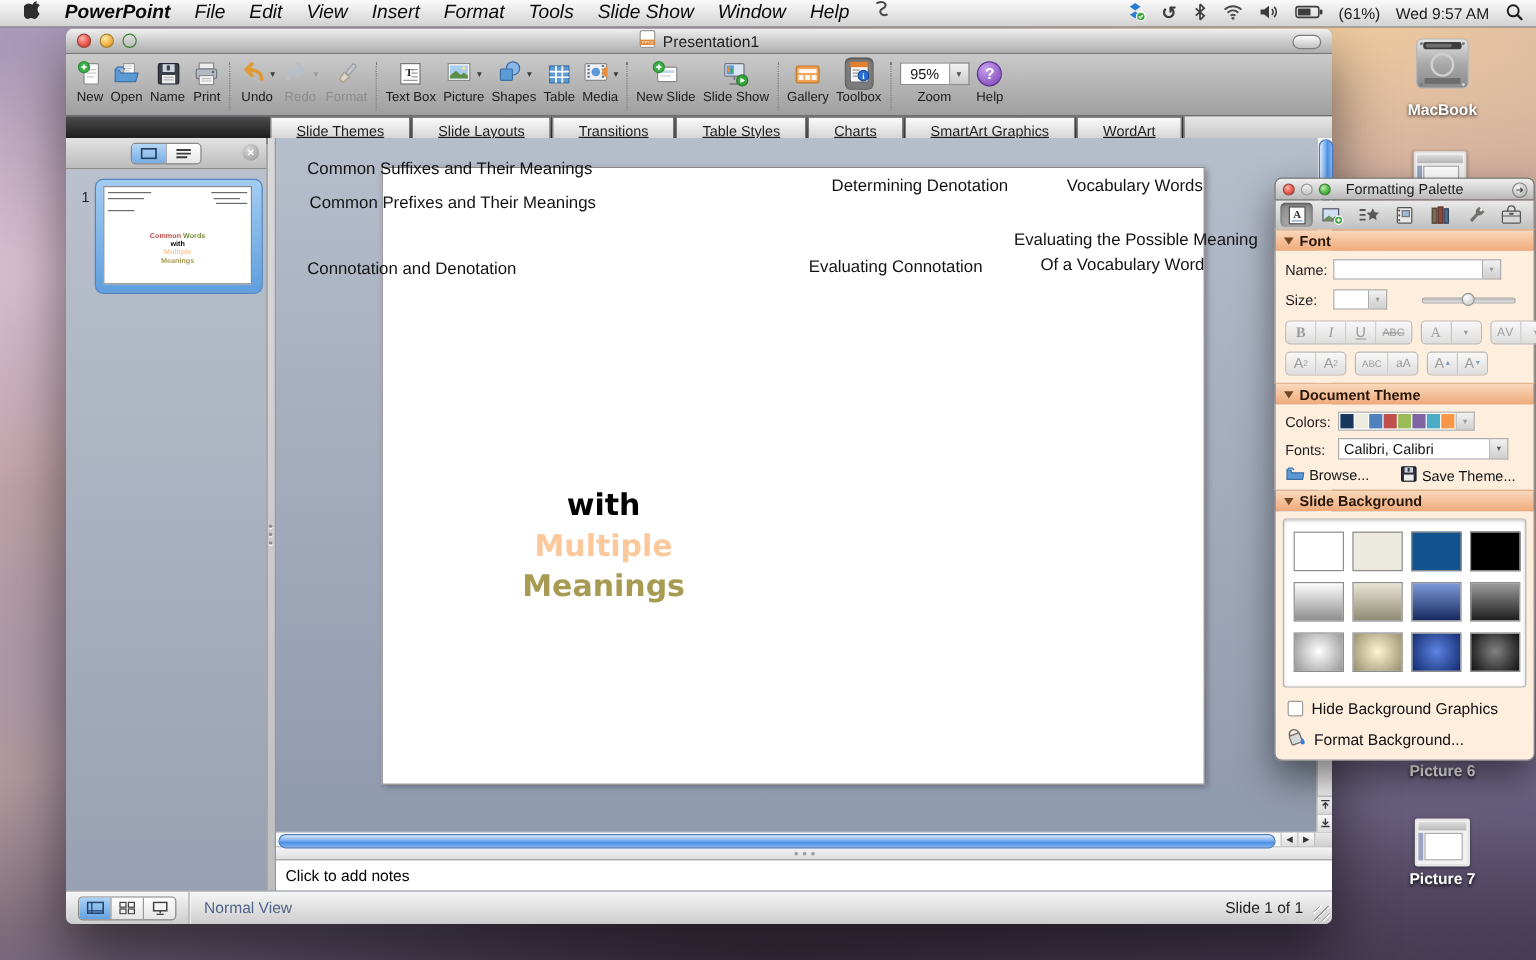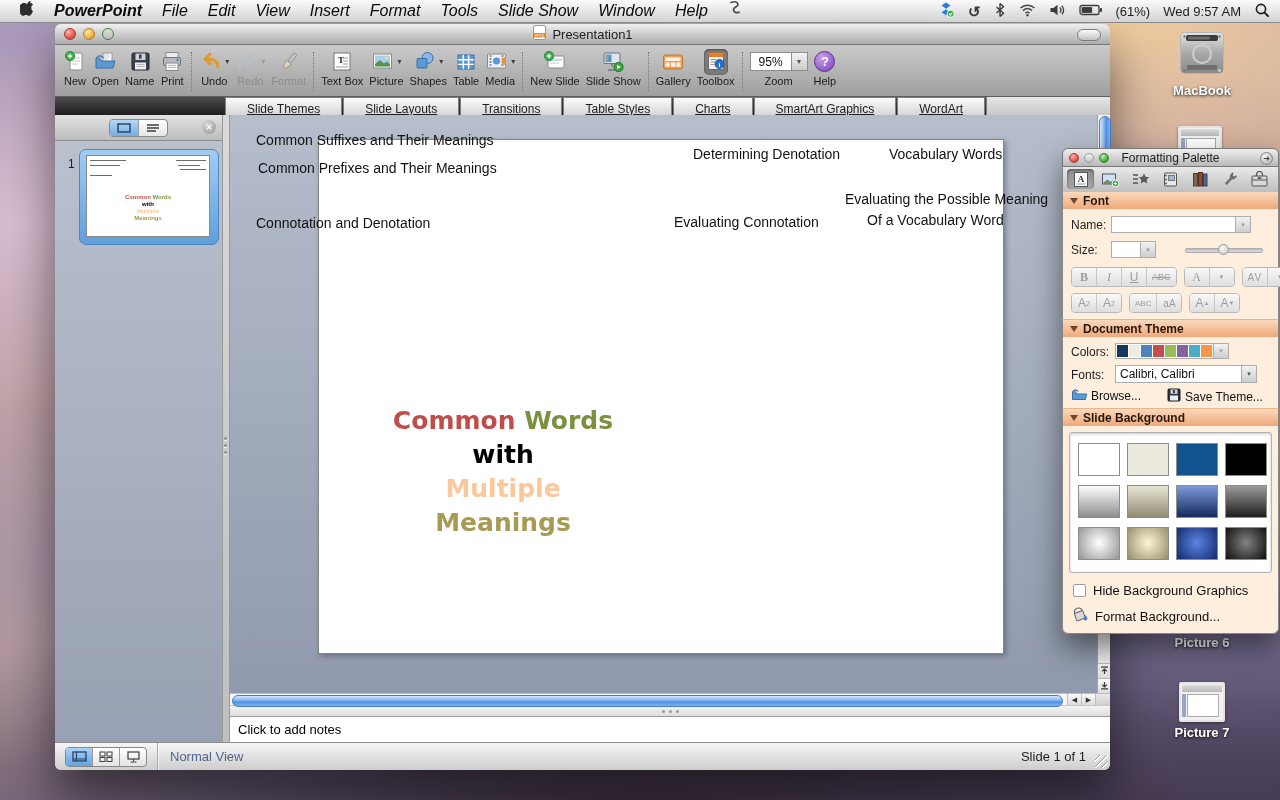--- a/index.html
+++ b/index.html
@@ -518,21 +518,20 @@
             <div class="slidepage"></div>
             <span class="ft" style="left:26px;top:17px;">Common Suffixes and Their Meanings</span>
             <span class="ft" style="left:28px;top:45px;">Common Prefixes and Their Meanings</span>
             <span class="ft" style="left:26px;top:100px;">Connotation and Denotation</span>
             <span class="ft" style="left:463px;top:31px;">Determining Denotation</span>
             <span class="ft" style="left:659px;top:31px;">Vocabulary Words</span>
             <span class="ft" style="left:444px;top:59px;margin-top:40px;">Evaluating Connotation</span>
             <span class="ft" style="left:615px;top:76px;">Evaluating the Possible Meaning</span>
             <span class="ft" style="left:637px;top:97px;">Of a Vocabulary Word</span>
             <div class="slidetitle">
-              <div><span style="color: rgb(191, 78, 75);">Common </span><span style="color: rgb(122, 145, 64);">Words</span></div>
               <div><span style="color: rgb(0, 0, 0);">with</span></div>
               <div><span style="color: rgb(251, 199, 155);">Multiple</span></div>
               <div><span style="color: rgb(167, 154, 82);">Meanings</span></div>
             </div>
           </div>
           <div class="vscroll">
             <div class="vthumb"></div>
             <div class="varrows">
               <div class="varrow">
                 <svg width="9" height="9" viewBox="0 0 9 9">

